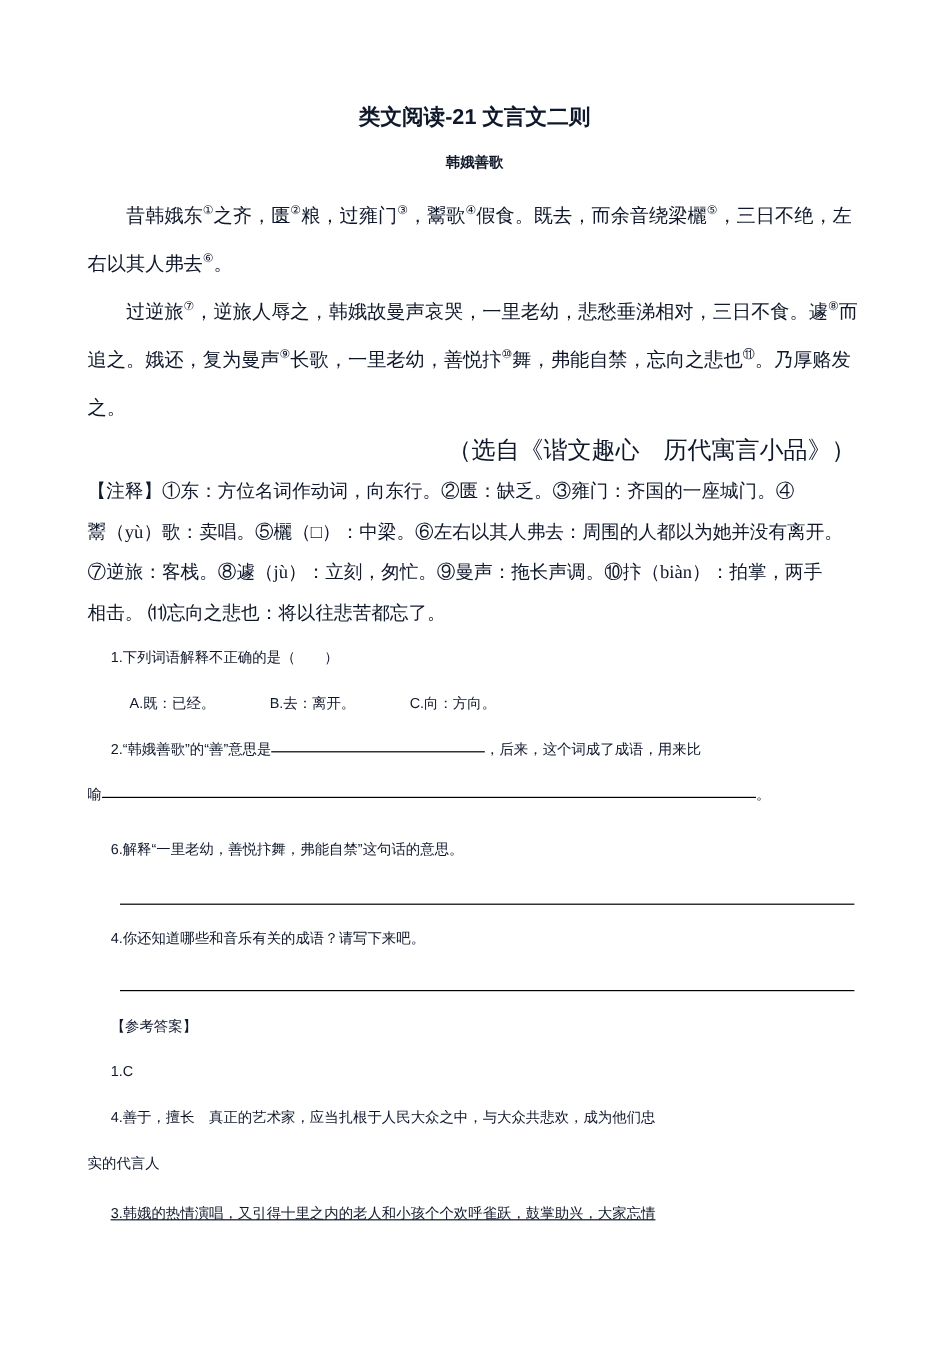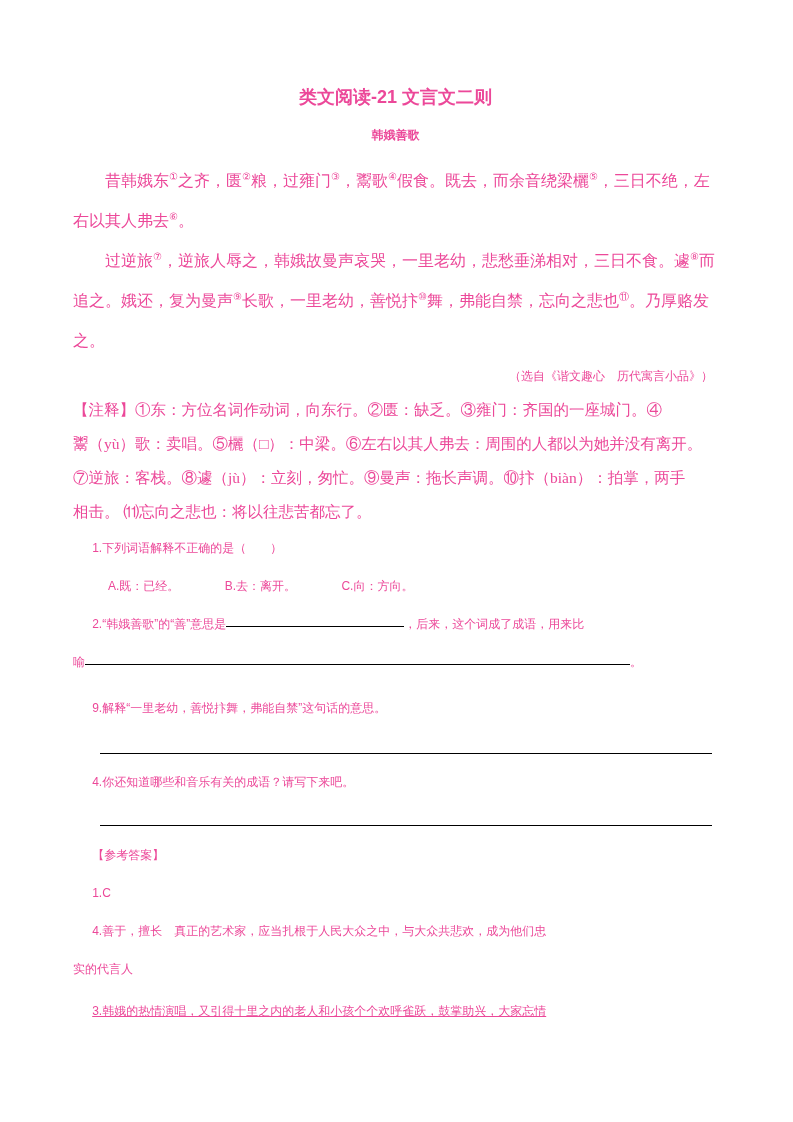--- a/index.html
+++ b/index.html
@@ -3,21 +3,21 @@
 <meta charset="utf-8">
 <style>
   html,body { margin:0; padding:0; background:#ffffff; }
   .page {
     position: relative;
     width: 793px;
     height: 1122px;
     box-sizing: border-box;
     padding: 86px 75px 0 73px;
     background: #ffffff;
-    color: #ec4899;
+    color: #0f172a;
     overflow: hidden;
     font-family: "Liberation Serif", "DejaVu Serif", serif;
   }
   .doc-title {
     text-align: center;
     font-size: 18px;
     line-height: 22px;
     font-weight: bold;
     margin: 0 0 15px 0;
     font-family: "Liberation Sans", "DejaVu Sans", sans-serif;
@@ -41,21 +41,21 @@
   .indent-2 .line:first-child { text-indent: 2em; }
   .indent-16 .line:first-child { text-indent: 1.6em; }
   sup.note-ref {
     font-size: 10px;
     vertical-align: super;
     line-height: 0;
     letter-spacing: 0;
   }
   .attribution {
     text-align: right;
-    font-size: 12px;
+    font-size: 20px;
     line-height: 30px;
     margin: 0;
     padding-right: 5px;
   }
   .notes {
     font-size: 15.5px;
     line-height: 34px;
     margin: 2px 0 0 0;
   }
   
@@ -121,21 +121,21 @@
       <span class="option">A.既：已经。</span>
       <span class="option">B.去：离开。</span>
       <span class="option">C.向：方向。</span>
     </p>
 
     <div class="q rich indent-16">
         <div class="line">2.“韩娥善歌”的“善”意思是<span class="blank" style="width: 178px;"></span>，后来，这个词成了成语，用来比</div>
         <div class="line">喻<span class="blank" style="width: 545px;"></span>。</div>
       </div>
 
-    <p class="q q-simple q3">9.解释“一里老幼，善悦抃舞，弗能自禁”这句话的意思。</p>
+    <p class="q q-simple q3">6.解释“一里老幼，善悦抃舞，弗能自禁”这句话的意思。</p>
     <div class="answer-rule"></div>
 
     <p class="q q-simple q4">4.你还知道哪些和音乐有关的成语？请写下来吧。</p>
     <div class="answer-rule second"></div>
   </div>
 
   <div>
     <p class="ans-header">【参考答案】</p>
     <div class="ans rich">
         <div class="line">1.C</div>

